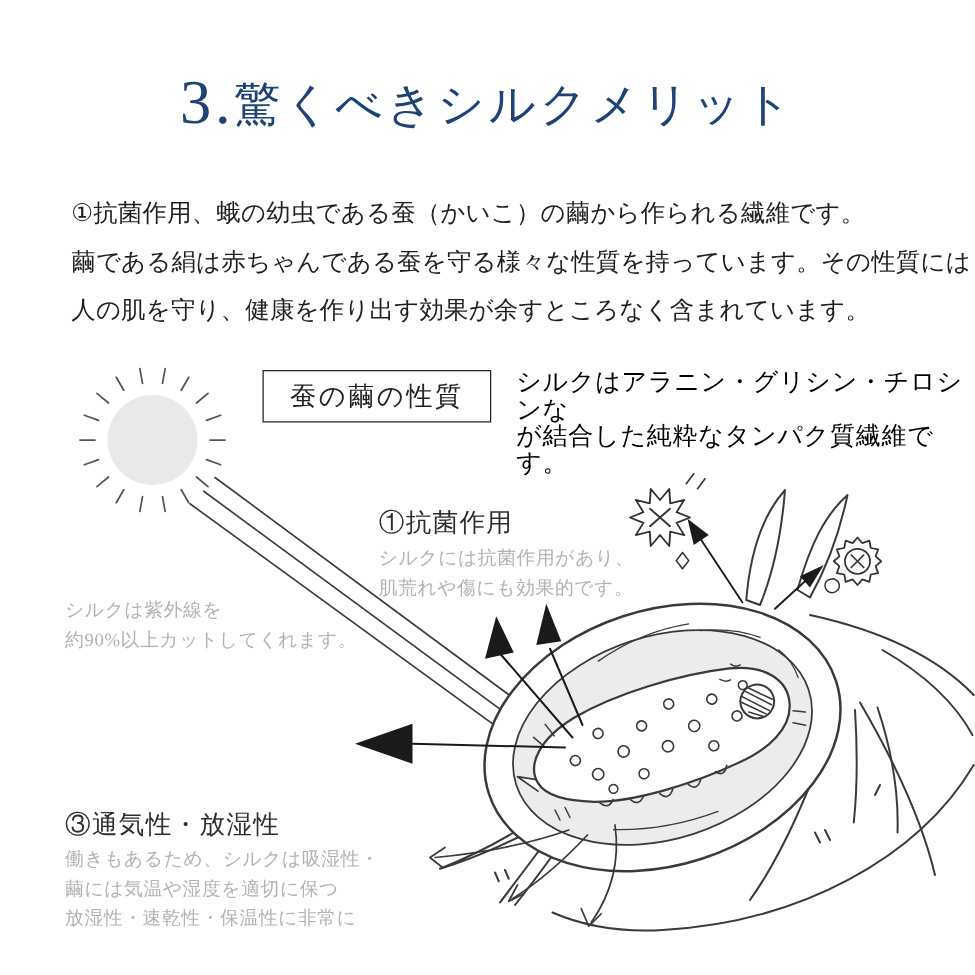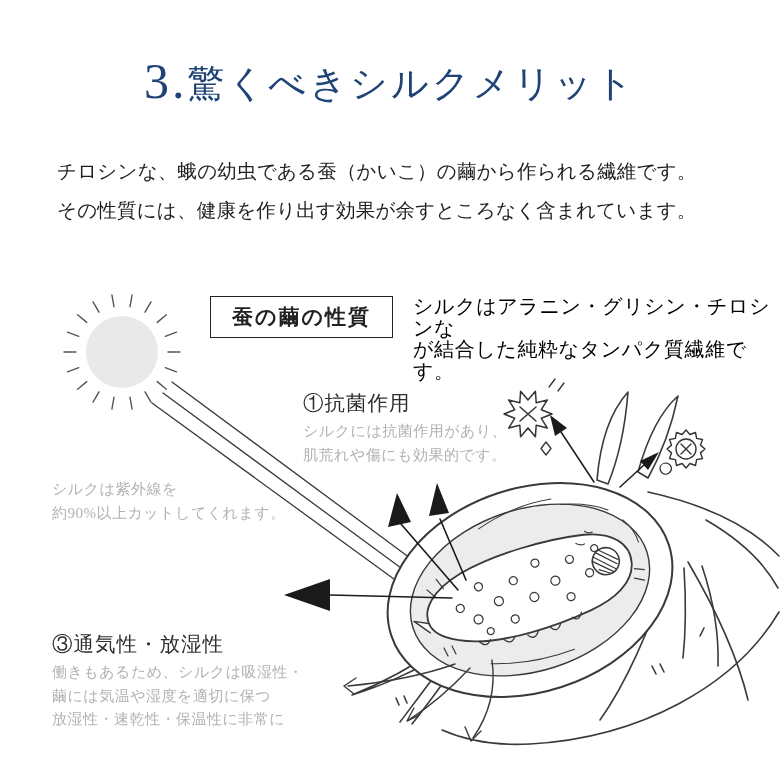--- a/index.html
+++ b/index.html
@@ -11,28 +11,28 @@
   .title{left:0;right:0;top:54px;text-align:center;color:#1f4376;
          font-family:"Liberation Serif","DejaVu Serif",serif;letter-spacing:3px;}
   .title-number{font-size:50px;line-height:54px;vertical-align:-2px;}
   .title-text{font-size:37px;line-height:54px;}
 
   .intro{left:57px;top:152px;color:#1f1f1f;font-size:19.5px;line-height:38.5px;letter-spacing:0.2px;}
 
   .prop-box{left:210px;top:296px;width:183px;height:42px;border:1.5px solid #222;
             display:flex;align-items:center;justify-content:center;
             font-family:"Liberation Serif","DejaVu Serif",serif;
-            font-size:21px;letter-spacing:2px;color:#222;box-sizing:border-box;font-weight:bold;}
+            font-size:21px;letter-spacing:2px;color:#222;box-sizing:border-box;}
 
   .note{left:413px;top:296px;color:#000000;
         font-family:"Liberation Serif","DejaVu Serif",serif;
         font-size:20px;line-height:21.5px;letter-spacing:0.6px;}
 
   .point{font-family:"Liberation Serif","DejaVu Serif",serif;}
-  .point-heading{font-size:20.5px;line-height:26px;color:#2e2e2e;letter-spacing:1px;margin:0 0 4px 0;}
+  .point-heading{font-size:20.5px;line-height:26px;color:#2e2e2e;letter-spacing:1px;margin:16px 0 4px 0;}
   .point-line{font-size:15px;line-height:23.5px;color:#b2b2b2;letter-spacing:0.5px;}
   .p1{left:303px;top:390px;}
   .p2{left:52px;top:478px;}
   .p3{left:52px;top:631px;}
 </style>
 </head>
 <body>
 
 <div id="screen">
 
@@ -148,22 +148,23 @@
         <path stroke="#555555" stroke-width="1.4" d="M168 352 L180 352 M165.2 367.7 L176.5 371.8 M157.2 381.6 L166.4 389.3 M145 391.8 L151 402.2 M130 397.3 L132.1 409.1 M114 397.3 L111.9 409.1 M99 391.8 L93 402.2 M86.8 381.6 L77.6 389.3 M78.8 367.7 L67.5 371.8 M76 352 L64 352 M78.8 336.3 L67.5 332.2 M86.8 322.4 L77.6 314.7 M99 312.2 L93 301.8 M114 306.7 L111.9 294.9 M130 306.7 L132.1 294.9 M145 312.2 L151 301.8 M157.2 322.4 L166.4 314.7 M165.2 336.3 L176.5 332.2"></path>
       </g>
     </g>
   </svg>
 
   <h1 class="txt title" style="margin:0;font-weight:normal;">
     <span class="title-number">3.</span><span class="title-text">驚くべきシルクメリット</span>
   </h1>
 
   <div class="txt intro">
-    <div class="intro-line">チロシンな、蛾の幼虫である蚕（かいこ）の繭から作られる繊維です。</div>
-    <div class="intro-line">その性質には、健康を作り出す効果が余すところなく含まれています。</div>
+    <div class="intro-line">①抗菌作用、蛾の幼虫である蚕（かいこ）の繭から作られる繊維です。</div>
+    <div class="intro-line">繭である絹は赤ちゃんである蚕を守る様々な性質を持っています。その性質には</div>
+    <div class="intro-line">人の肌を守り、健康を作り出す効果が余すところなく含まれています。</div>
   </div>
 
   <div class="txt prop-box">
     <span>蚕の繭の性質</span>
   </div>
 
   <div class="txt note">
     <div>シルクはアラニン・グリシン・チロシンな</div>
     <div>が結合した純粋なタンパク質繊維です。</div>
   </div>

